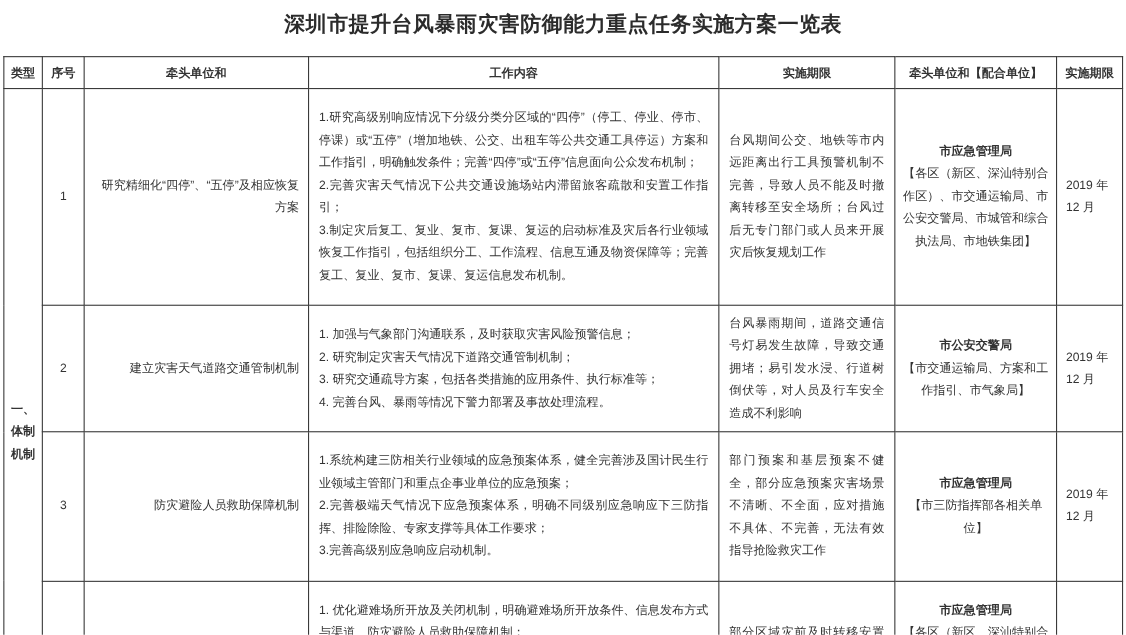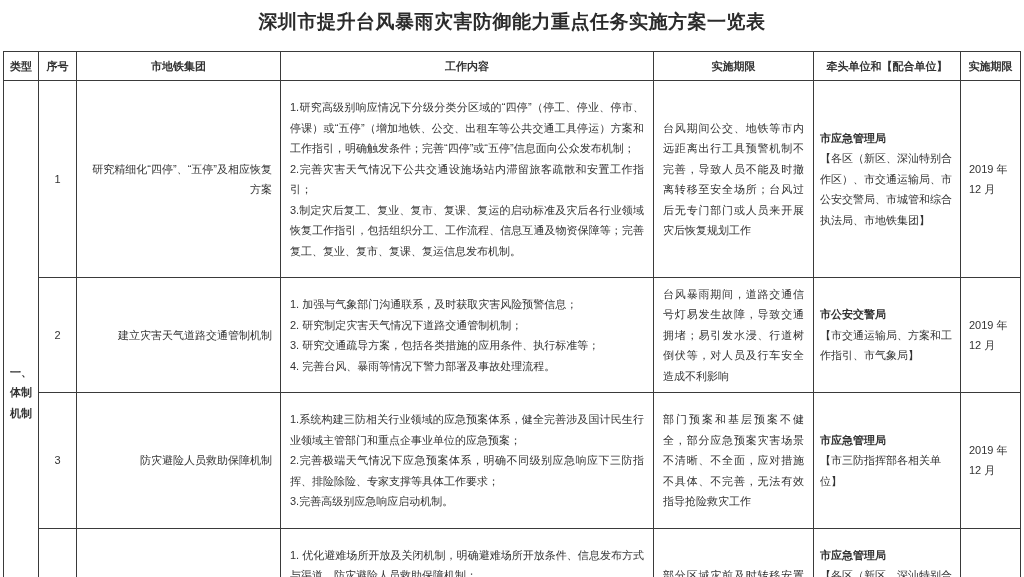--- a/index.html
+++ b/index.html
@@ -56,21 +56,21 @@
     text-align: justify;
     text-justify: inter-character;
     white-space: pre-line;
     padding: 16px 9px;
   }
   td.problem-cell {
     text-align: justify;
     text-justify: inter-character;
     padding: 3px 9px;
   }
-  td.lead-cell { text-align: left; padding: 3px 6px; }
+  td.lead-cell { text-align: center; padding: 3px 6px; }
   .lead-name { font-weight: bold; }
   td.deadline-cell { text-align: left; white-space: pre-line; }
 </style>
 </head>
 <body>
 
 <div class="page">
   <h1 class="doc-title">深圳市提升台风暴雨灾害防御能力重点任务实施方案一览表</h1>
 
   <table class="plan-table">
@@ -80,21 +80,21 @@
       <col style="width:204px">
       <col style="width:373px">
       <col style="width:160px">
       <col style="width:147px">
       <col style="width:60px">
     </colgroup>
     <thead>
       <tr>
         <th>类型</th>
         <th>序号</th>
-        <th>市地铁集团</th>
+        <th>牵头单位和</th>
         <th>工作内容</th>
         <th>实施期限</th>
         <th>牵头单位和【配合单位】</th>
         <th>实施期限</th>
       </tr>
     </thead>
     <tbody>
       <tr class="r1">
         <td class="type-cell" rowspan="4">一、
 体制

